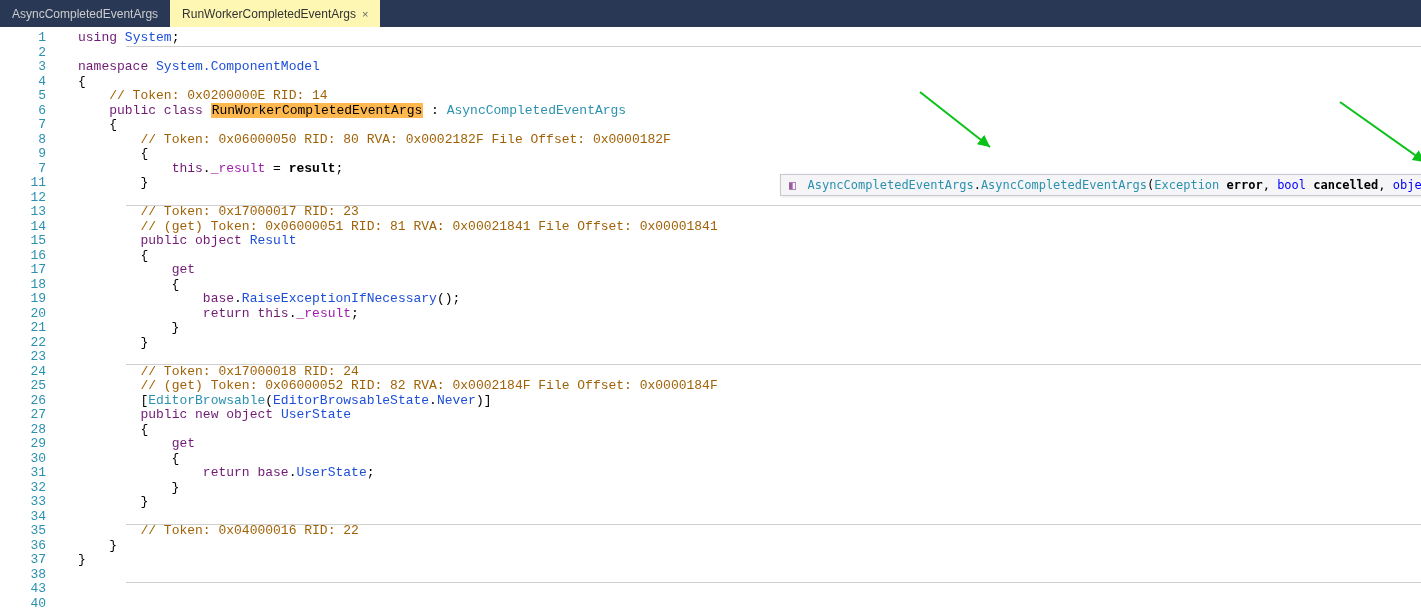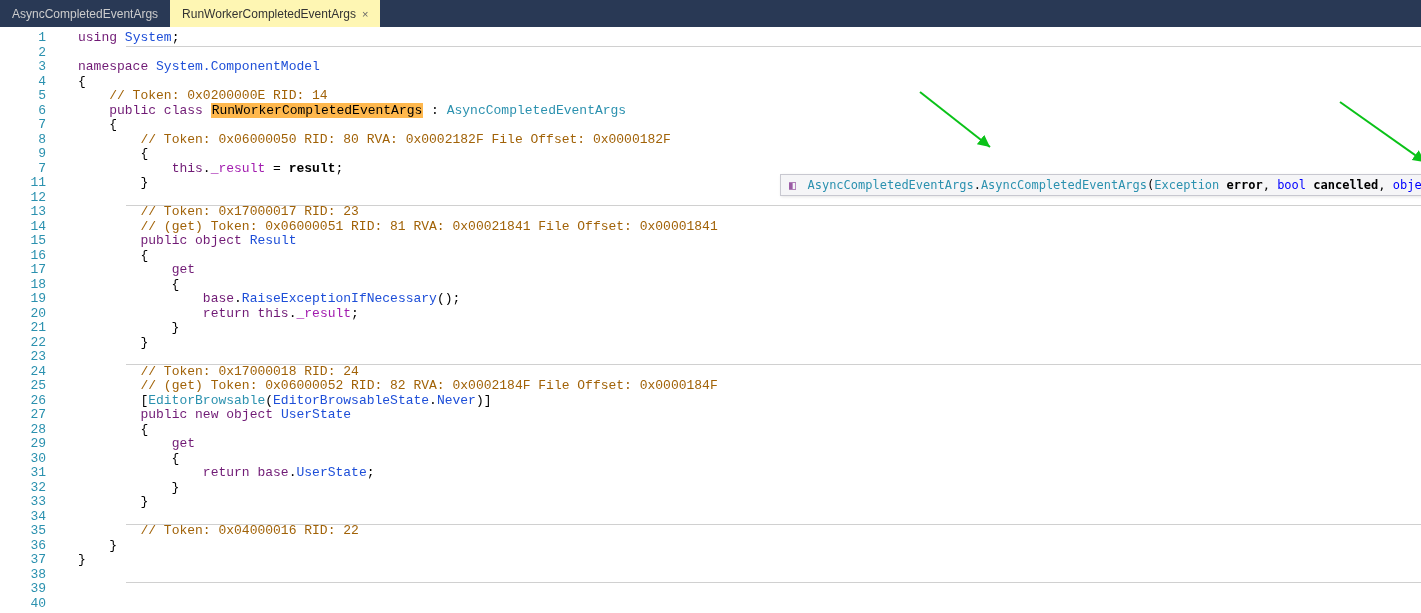--- a/index.html
+++ b/index.html
@@ -158,21 +158,21 @@
       <div>29</div>
       <div>30</div>
       <div>31</div>
       <div>32</div>
       <div>33</div>
       <div>34</div>
       <div>35</div>
       <div>36</div>
       <div>37</div>
       <div>38</div>
-      <div>39</div>
+      <div>43</div>
       <div>40</div>
     </div>
   <div class="collapse-margin"></div>
   <div class="code-area" id="code">
 
     <div class="sep-line" style="top:18.5px;"></div>
     <div class="sep-line" style="top:178px;"></div>
     <div class="sep-line" style="top:337px;"></div>
     <div class="sep-line" style="top:497px;"></div>
     <div class="sep-line" style="top:555px;"></div>

